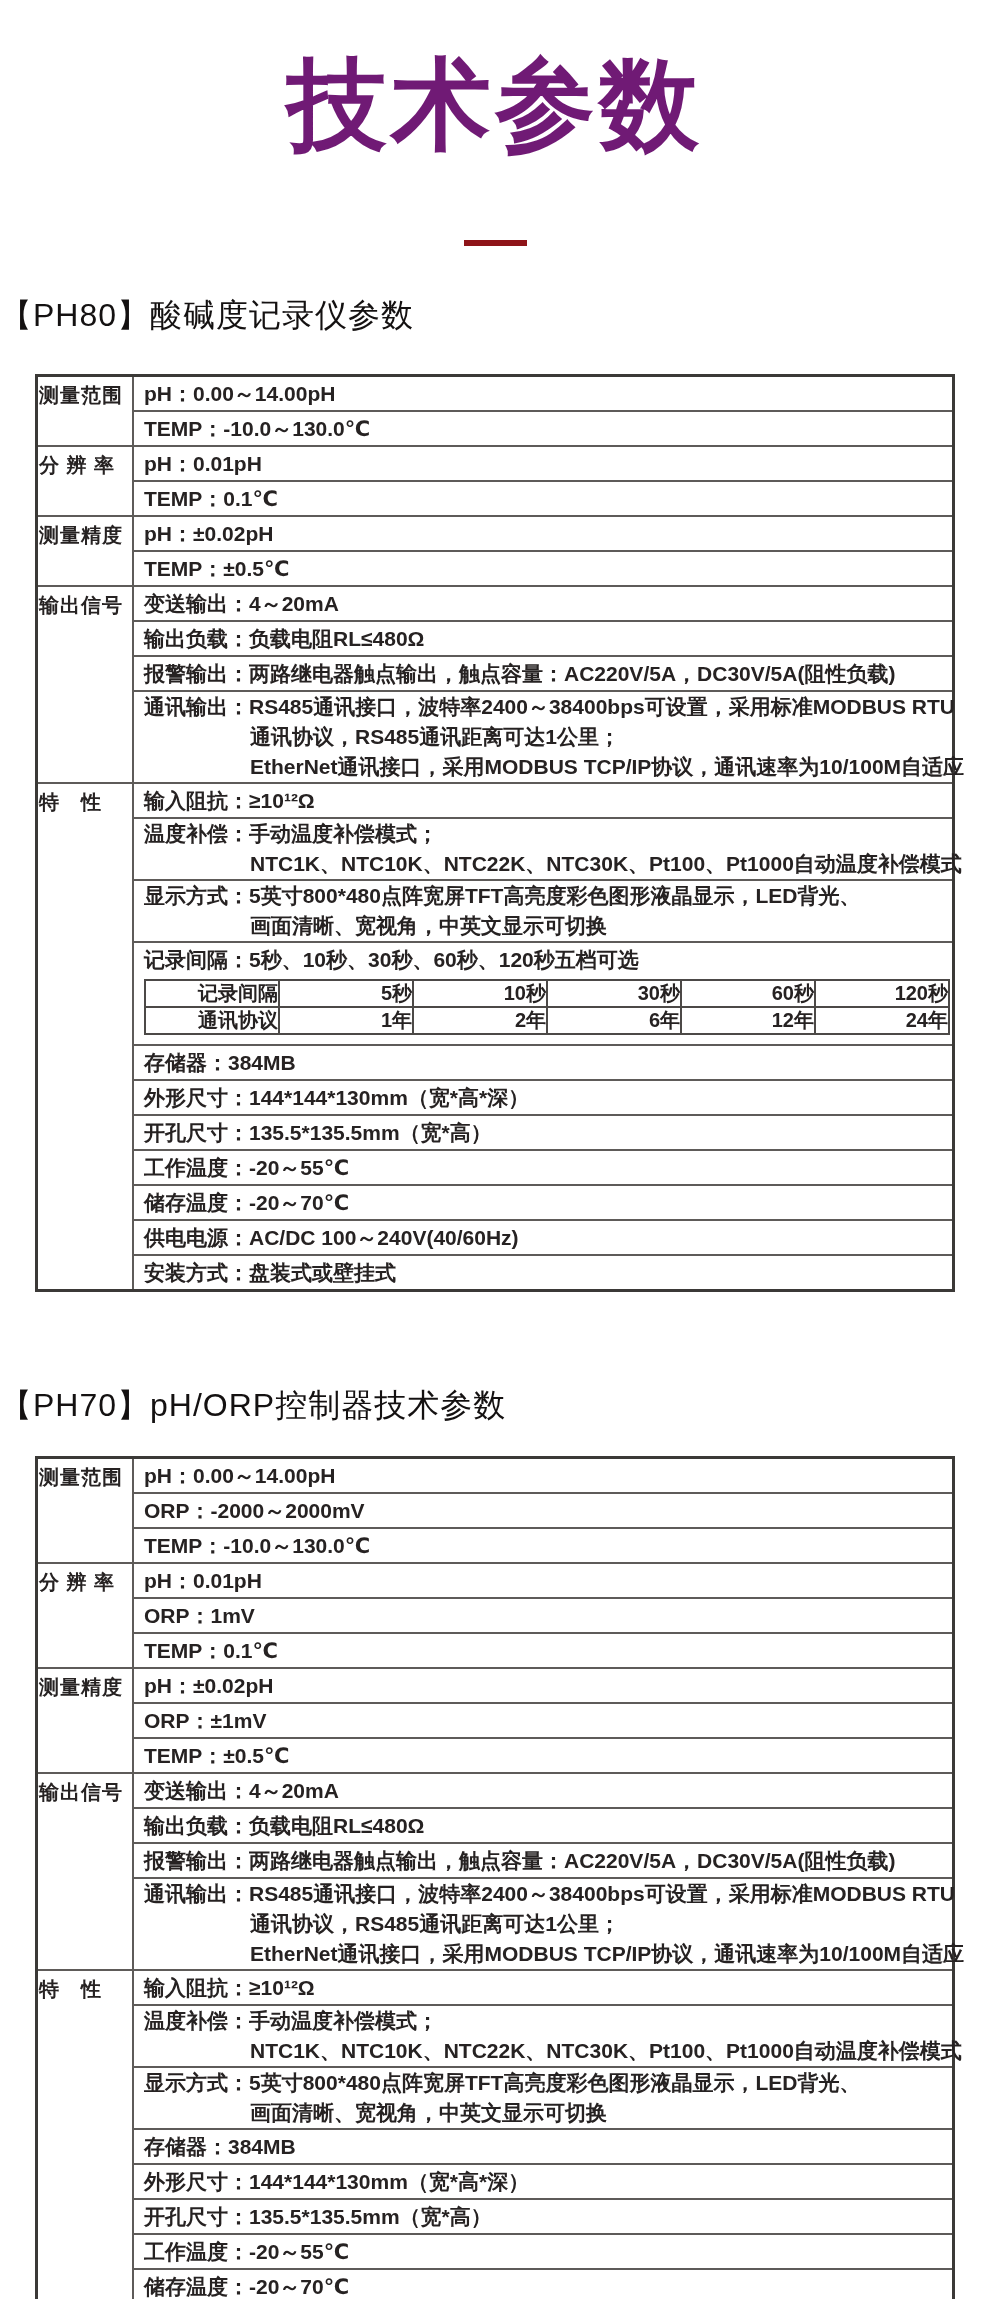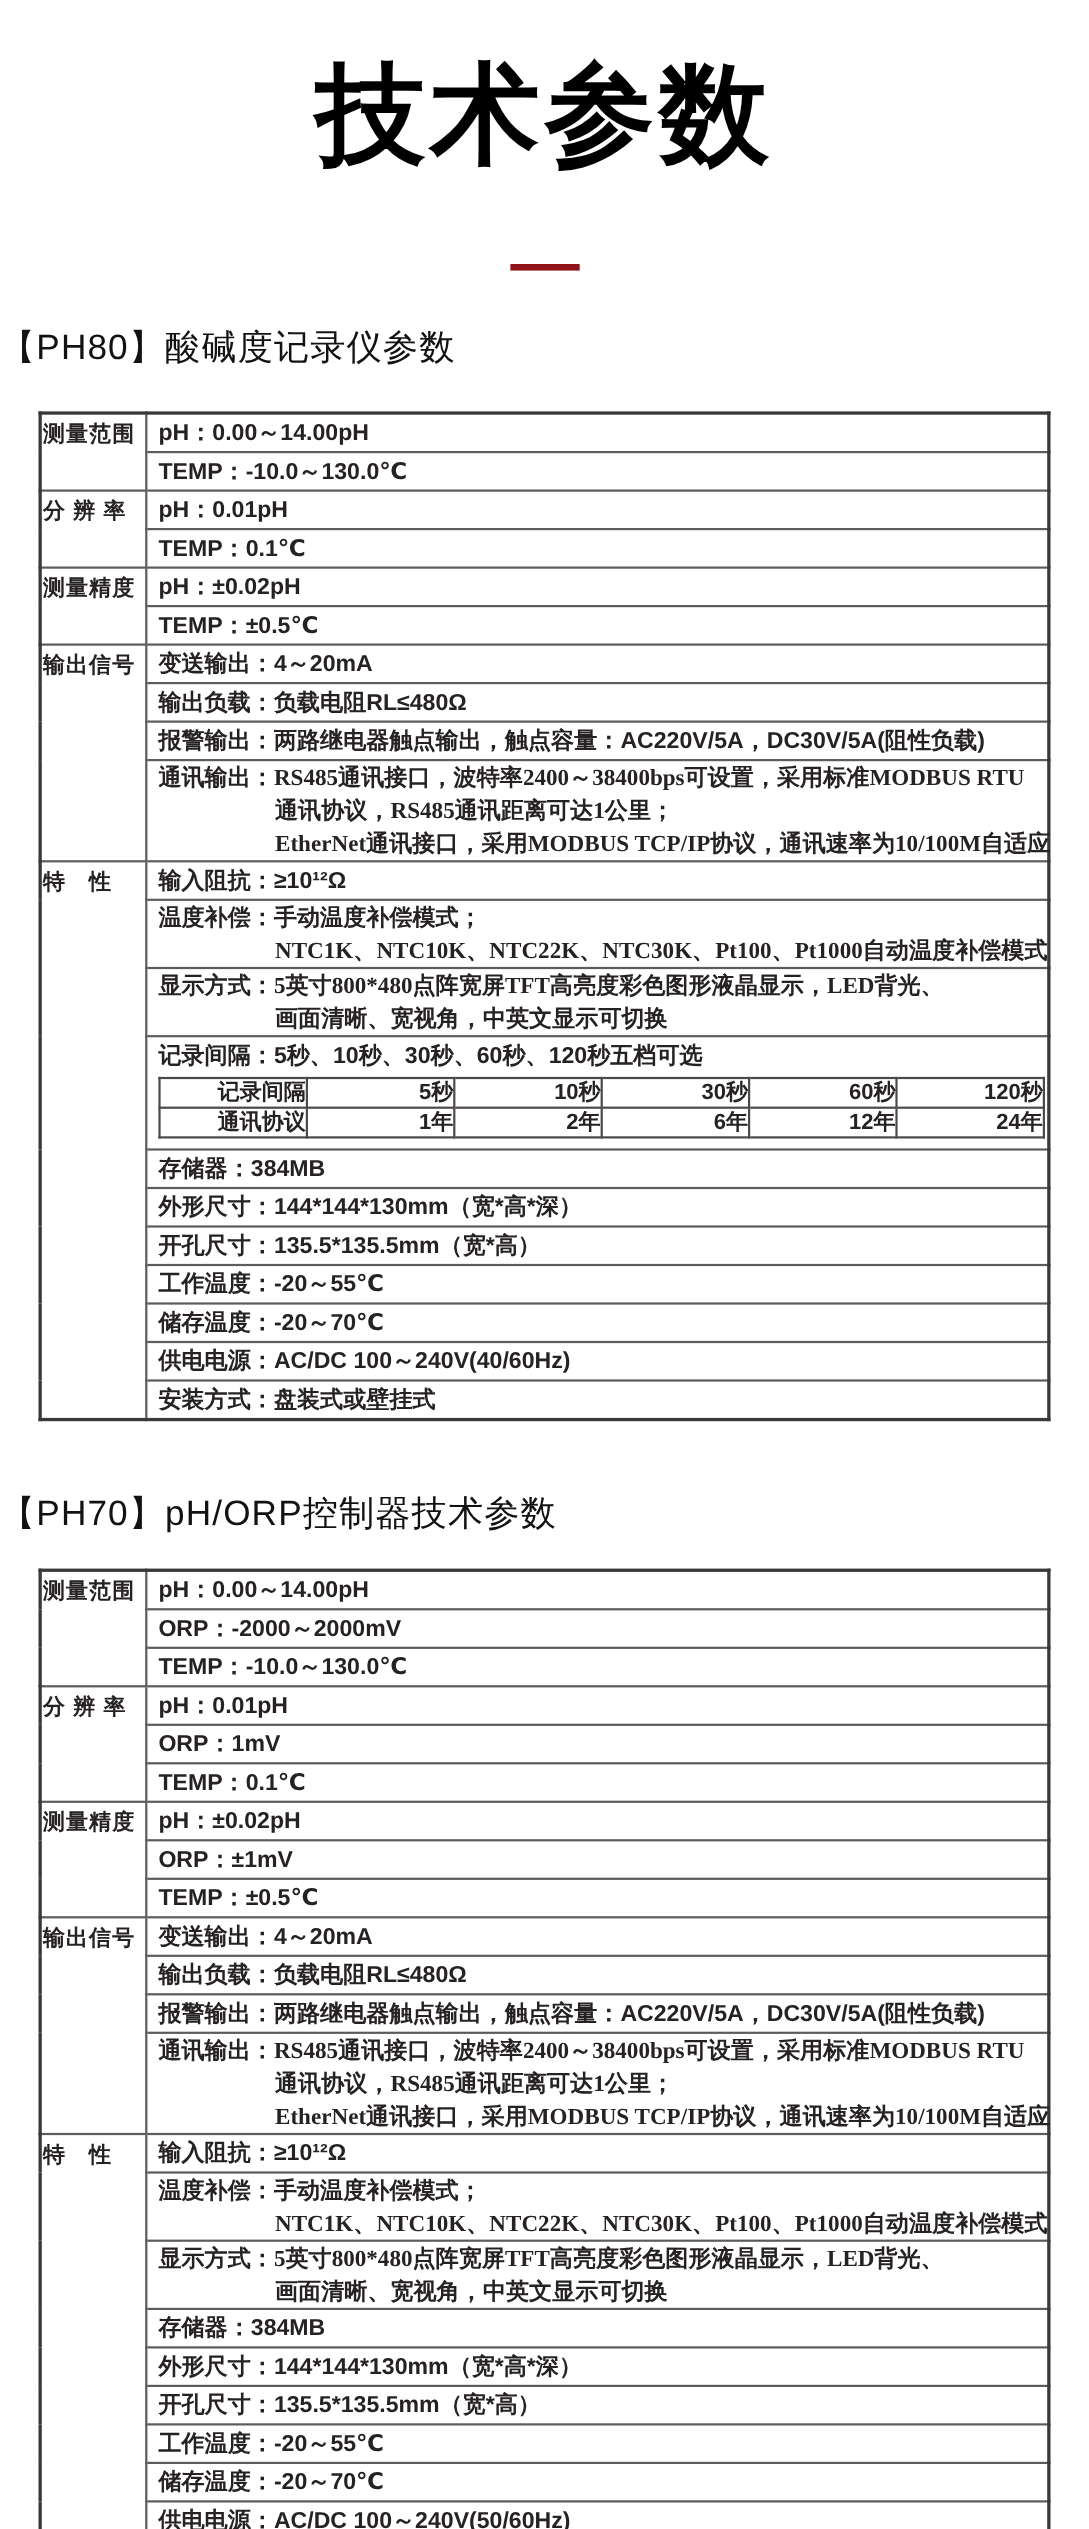--- a/index.html
+++ b/index.html
@@ -12,39 +12,39 @@
   .page{width:990px;padding-bottom:20px;}
 
   
   .main-title{
     margin-top:34px;
     text-align:center;
     font-size:100px;
     line-height:140px;
     font-weight:900;
     letter-spacing:4px;
-    color:#000000;
+    color:#701a75;
   }
   .title-underline{
     width:63px;height:6px;
     background:#8e1418;
     margin:66px auto 0 auto;
   }
 
   
   .section-heading{
     margin-top:50px;
     text-align:left;
     font-size:32px;
     line-height:38px;
     font-weight:400;
     color:#141111;
     letter-spacing:1px;
   }
-  .section-heading.second{margin-top:64px;}
+  .section-heading.second{margin-top:94px;}
 
   
   table.spec-table{
     width:920px;
     margin:40px auto 0 auto;
     border-collapse:collapse;
     table-layout:fixed;
     border:3px solid #3b3937;
   }
   table.spec-table.second{margin-top:32px;}
@@ -60,21 +60,21 @@
     font-size:20px;
     padding-top:5px;
     letter-spacing:1px;
     line-height:26px;
   }
   td.value-cell{
     padding:0 8px 0 10px;
     font-size:21px;
   }
   .line{line-height:33px;white-space:nowrap;}
-  .multi .line{line-height:30px;font-family:Liberation Serif, serif;}
+  .multi .line{line-height:30px;}
   .multi{padding-top:1px;padding-bottom:1px;}
   .line.indent{padding-left:106px;}
 
   
   table.sub-table{
     width:806px;
     margin:3px auto 9px auto;
     border-collapse:collapse;
     table-layout:fixed;
     border:2px solid #4c4947;

